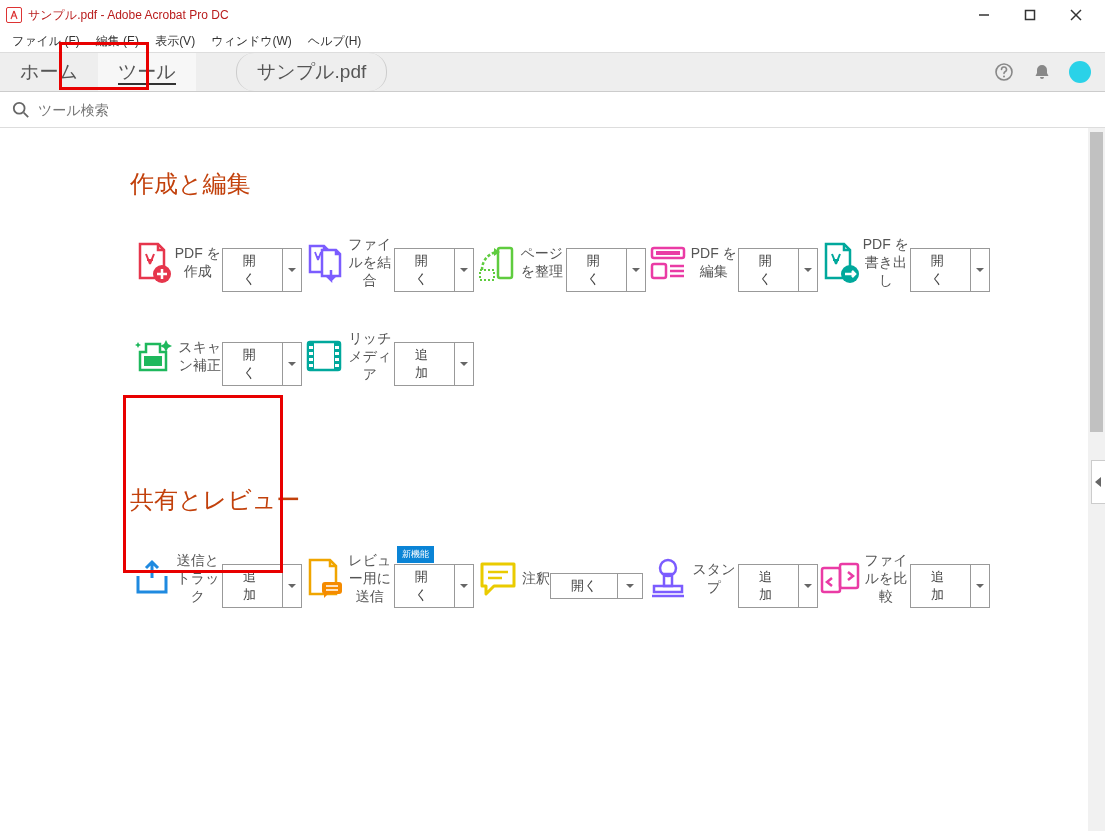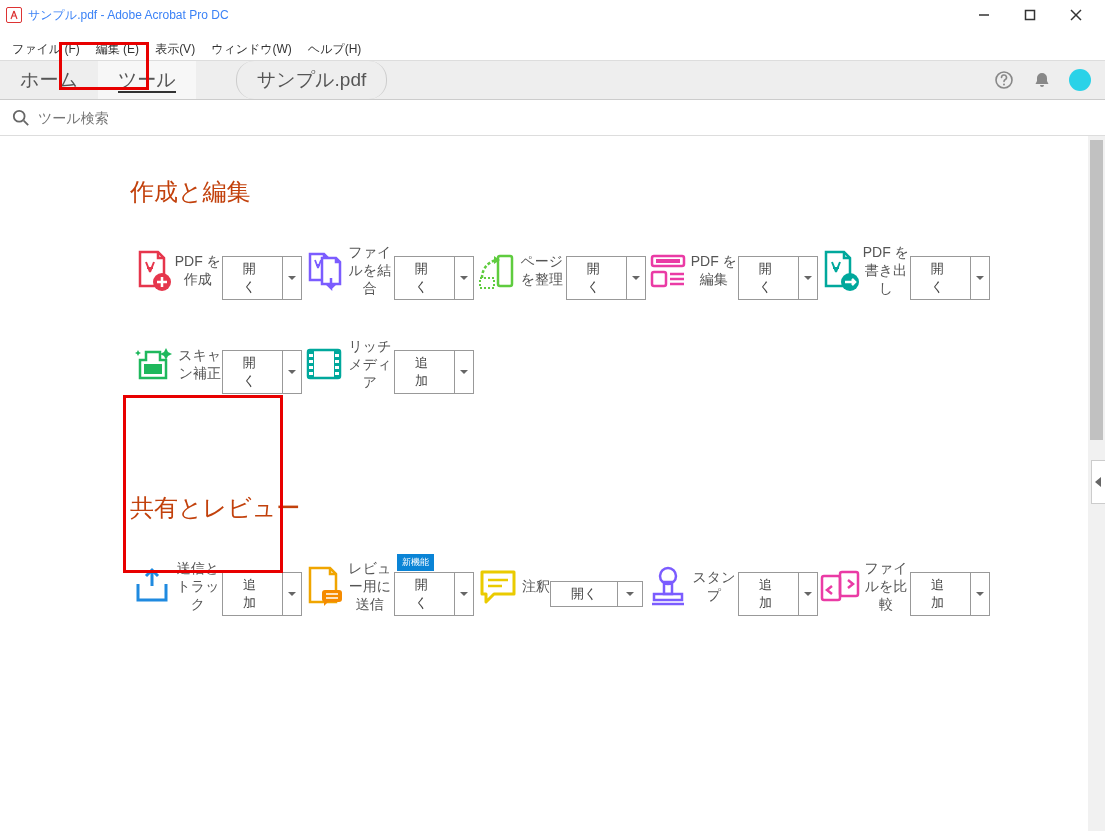--- a/index.html
+++ b/index.html
@@ -2,27 +2,27 @@
 <html><head>
 <meta charset="utf-8">
 <style>
 * { box-sizing: border-box; margin: 0; padding: 0; font-family: "Yu Gothic UI", "Meiryo", sans-serif; }
 body { width: 1105px; height: 831px; background: #fff; overflow: hidden; position: relative; font-size: 13px; color: #333; }
 
 
 .titlebar { height: 30px; display: flex; align-items: center; padding: 0 6px; background: #fff; }
 .titlebar .appicon { width: 16px; height: 16px; border: 1.5px solid #d33; border-radius: 2px; display:flex;align-items:center;justify-content:center;margin-right:6px;}
 .titlebar .appicon svg{width:10px;height:10px;}
-.titlebar .title { font-size: 12px; color: #3b82f6; }
+.titlebar .title { font-size: 12px; color: #b91c1c; }
 .titlebar .winbtns { margin-left: auto; display: flex; }
 .titlebar .winbtn { width: 46px; height: 30px; display: flex; align-items: center; justify-content: center; }
 .titlebar .winbtn svg { width: 12px; height: 12px; stroke:#333; stroke-width:1.5; fill:none;}
 
 
-.menubar { height: 22px; display:flex; align-items:center; padding:0 4px; background:#fff; font-size:12px;margin-top:8px;}
+.menubar { height: 22px; display:flex; align-items:center; padding:0 4px; background:#fff; font-size:12px;}
 .menubar .mitem{ padding:2px 8px; }
 
 
 .tabsrow{ height:40px; background:#eee;border-top:1px solid #ddd;border-bottom:1px solid #ccc;display:flex;align-items:stretch;}
 .tab{ padding:0 20px; display:flex;align-items:center;font-size:19px;color:#555;position:relative;}
 .tab.active{ background:#f7f7f7;}
 .tab.active .underline{position:absolute;bottom:6px;left:20px;right:20px;height:2px;background:#333;}
 .doc-tab{border-left:1px solid #ccc;border-right:1px solid #ccc;border-radius:18px;}
 .tabsrow .right{margin-left:auto;display:flex;align-items:center;gap:16px;padding-right:14px;}
 .icbtn{width:22px;height:22px;display:flex;align-items:center;justify-content:center;}

